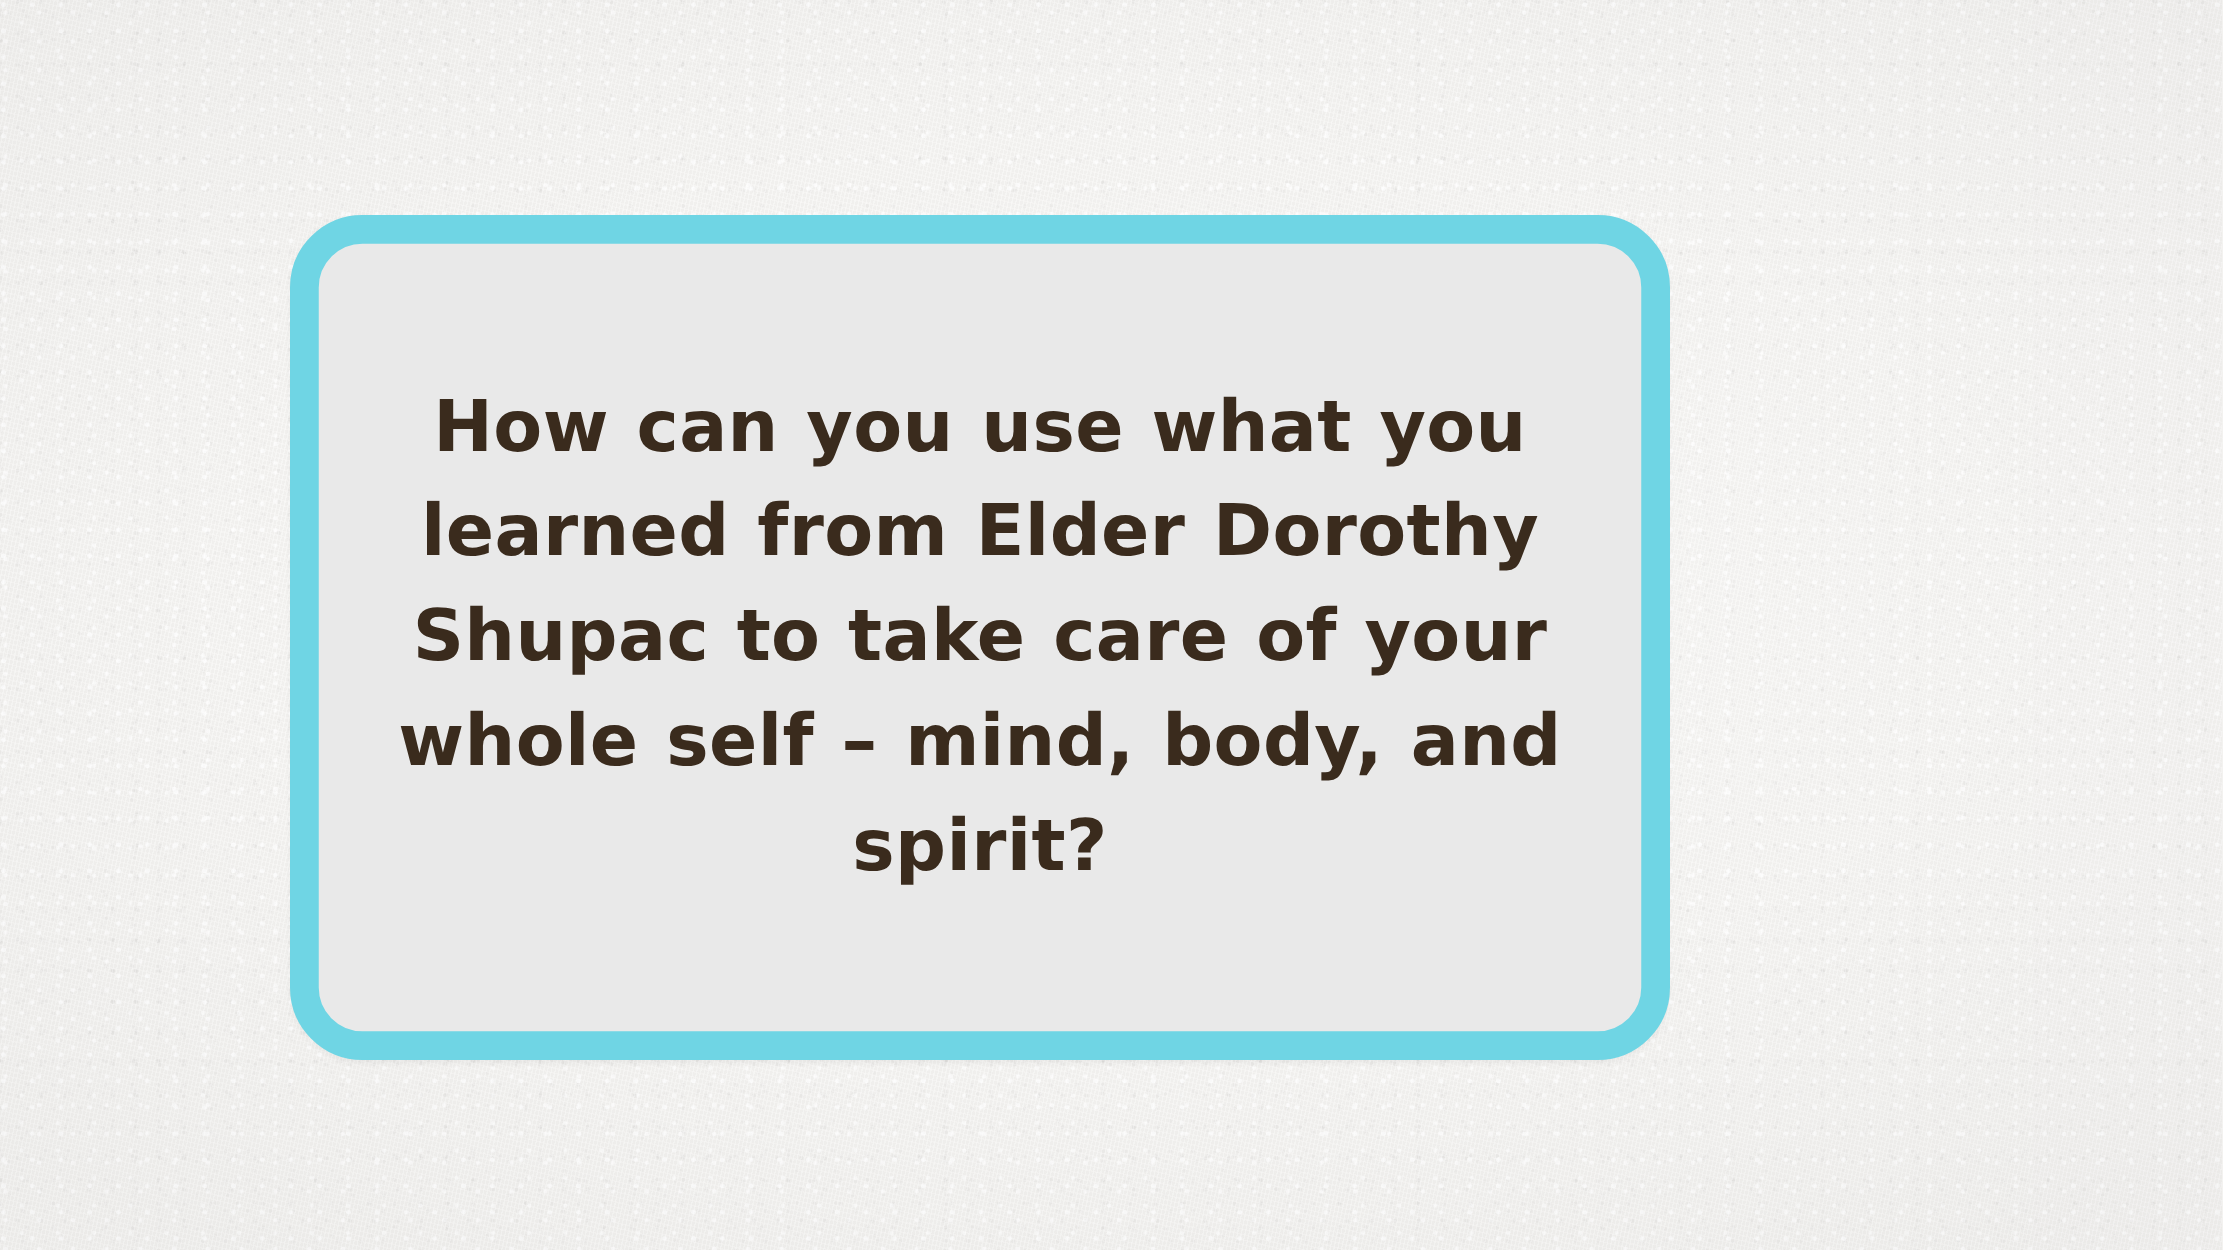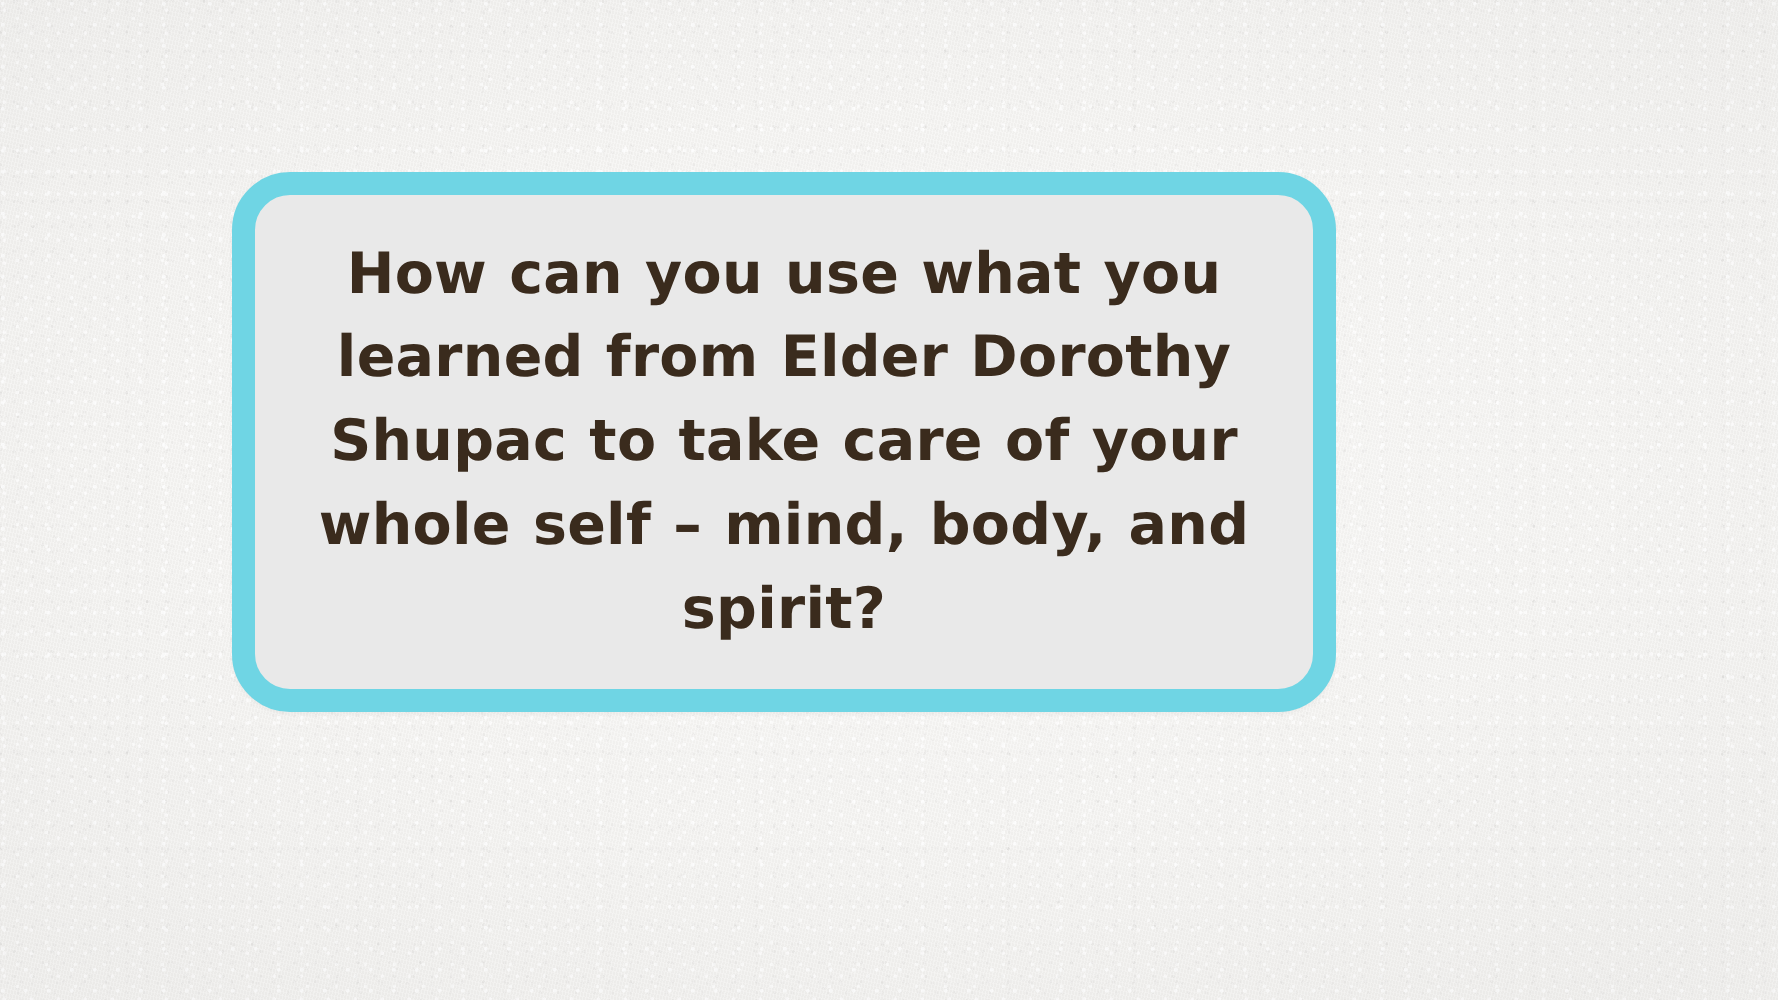--- a/index.html
+++ b/index.html
@@ -74,21 +74,21 @@
                 rgba(255,255,255,0.0) 55%,
                 rgba(0,0,0,0.022) 100%);
   }
 
   
   .question-card {
     position: absolute;
     left: 232px;
     top: 172px;
     width: 1104px;
-    height: 540px;
+    height: 676px;
     box-sizing: border-box;
     background-color: #e9e9e9;
     border: 23px solid #6fd5e4;
     border-radius: 58px;
     display: flex;
     align-items: center;
     justify-content: center;
     z-index: 3;
     box-shadow: 0 2px 5px rgba(0,0,0,0.045);
   }

